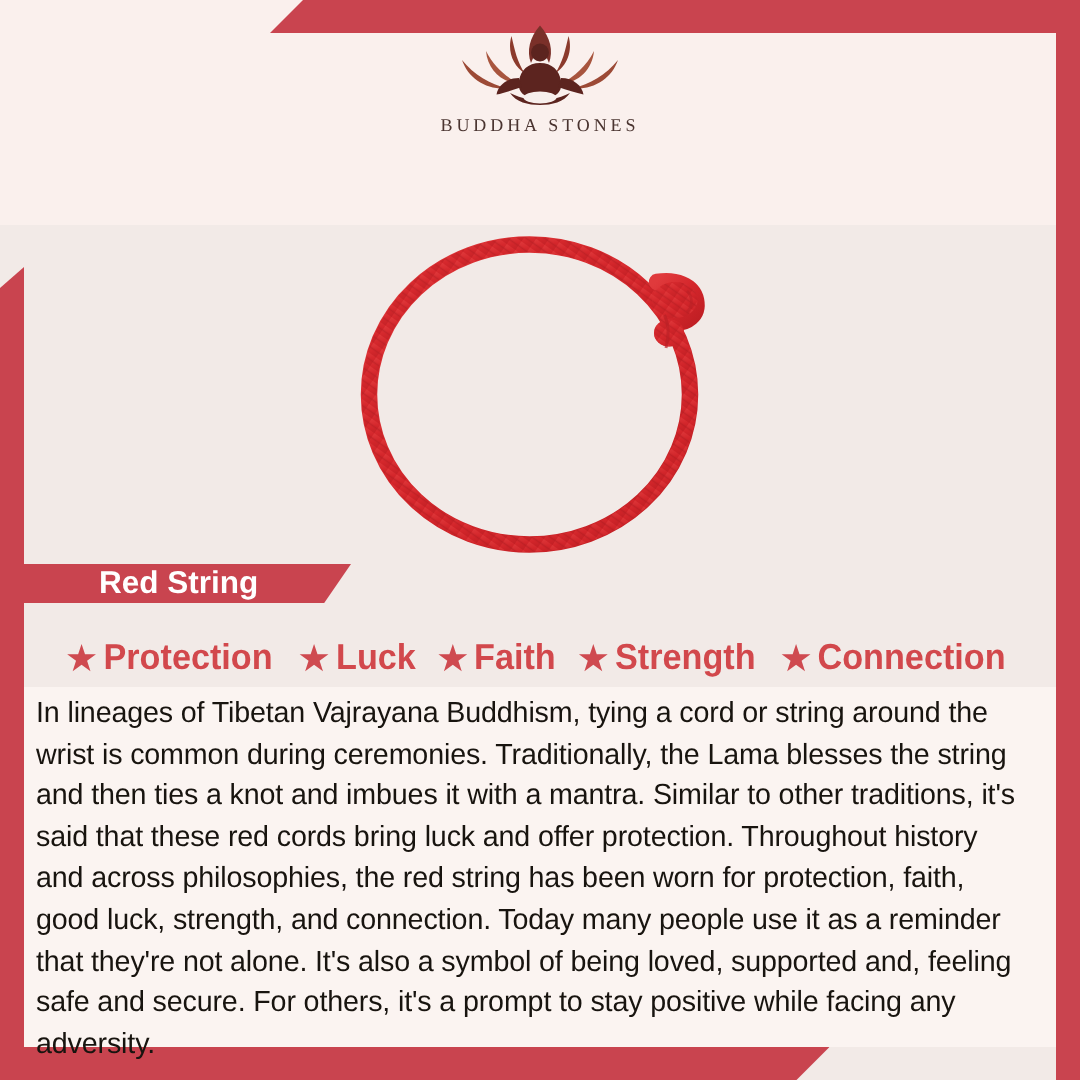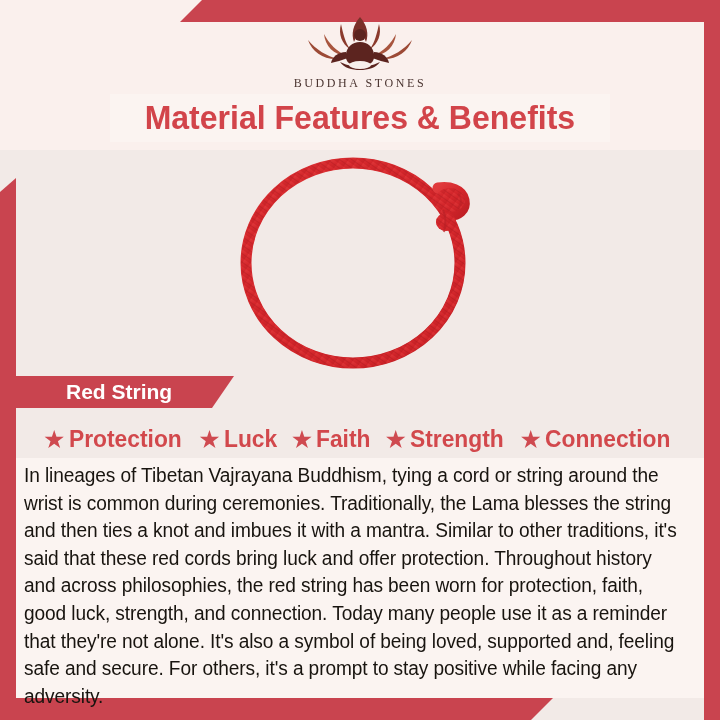--- a/index.html
+++ b/index.html
@@ -104,21 +104,21 @@
   .photo {
     position: absolute;
     left: 16px; top: 150px;
     width: 688px; height: 225px;
   }
   .photo svg { display: block; margin: 0 auto; }
   
   .ribbon {
     position: absolute;
     left: 16px; top: 376px;
-    height: 32px;
+    height: 26px;
     width: 218px;
     background: #c9444f;
     clip-path: polygon(0 0, 218px 0, 196px 32px, 0 32px);
     display: flex;
     align-items: center;
   }
   .ribbon-text {
     margin-left: 50px;
     font-family: "Liberation Sans Narrow", "Liberation Sans", sans-serif;
     font-weight: bold;
@@ -208,23 +208,20 @@
           <path d="M52 40 C44 40, 38 45, 37 51 C42 50, 48 48, 54 46 Z"></path>
           <path d="M80 40 C88 40, 94 45, 95 51 C90 50, 84 48, 78 46 Z"></path>
           <path d="M46 50 C50 56, 58 58, 66 58 C74 58, 82 56, 86 50 C78 54, 70 55, 66 55 C62 55, 54 54, 46 50 Z"></path>
         </g>
         <ellipse cx="66" cy="53" rx="11" ry="4" fill="#f7efec"></ellipse>
       </svg>
     </span>
     <span class="logo-text">BUDDHA STONES</span>
   </div>
 
-  <div class="title-band">
-    <span class="title-text">Material Features &amp; Benefits</span>
-  </div>
 
   <div class="photo">
     <svg width="300" height="225" viewBox="0 0 300 225" fill="none">
       <defs>
         <linearGradient id="cordg" x1="0" y1="0" x2="1" y2="1">
           <stop offset="0%" stop-color="#e03a3c"></stop>
           <stop offset="50%" stop-color="#d4262b"></stop>
           <stop offset="100%" stop-color="#c01f24"></stop>
         </linearGradient>
         <pattern id="braid" width="7" height="7" patternUnits="userSpaceOnUse" patternTransform="rotate(35)">

